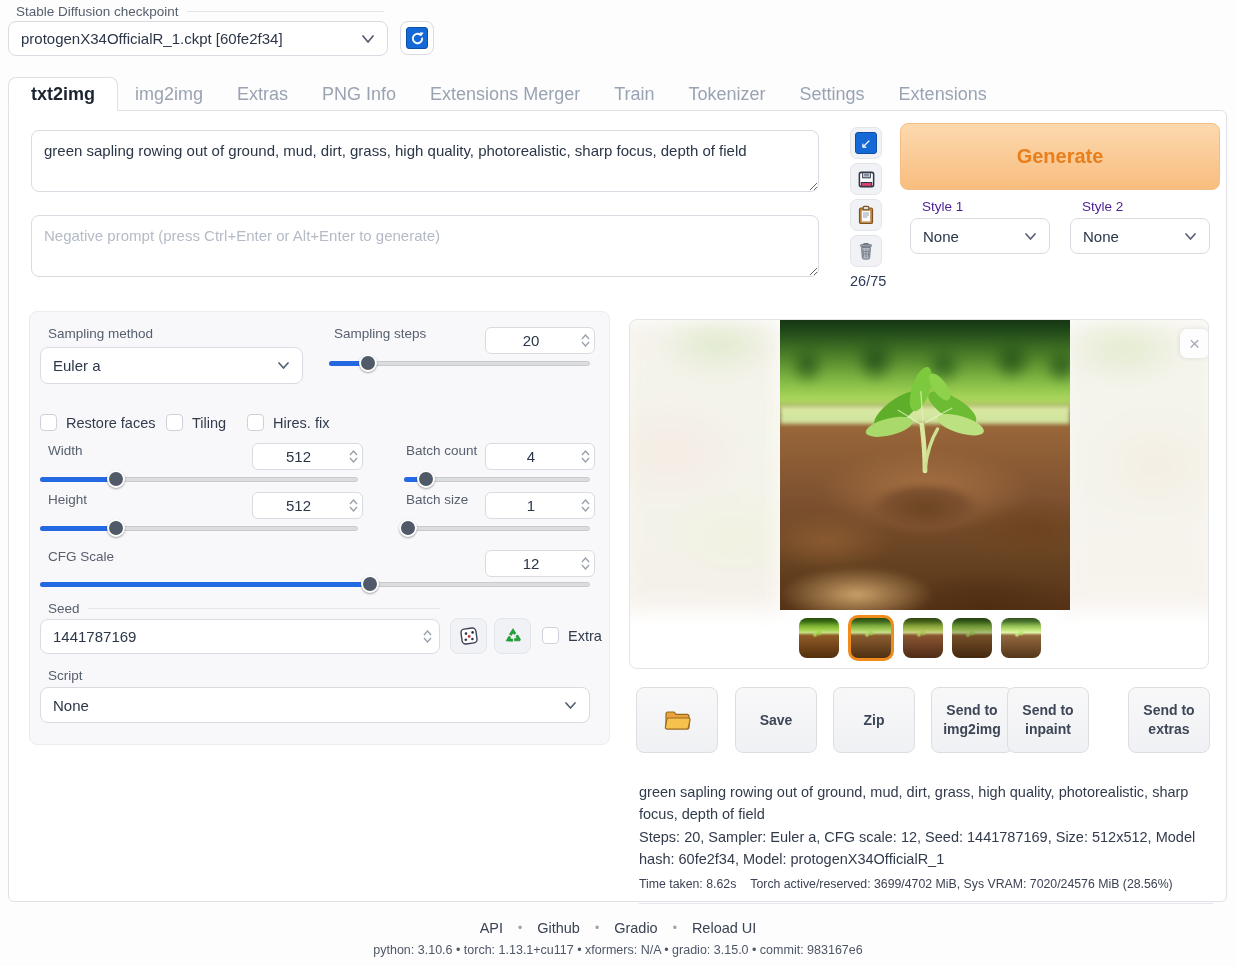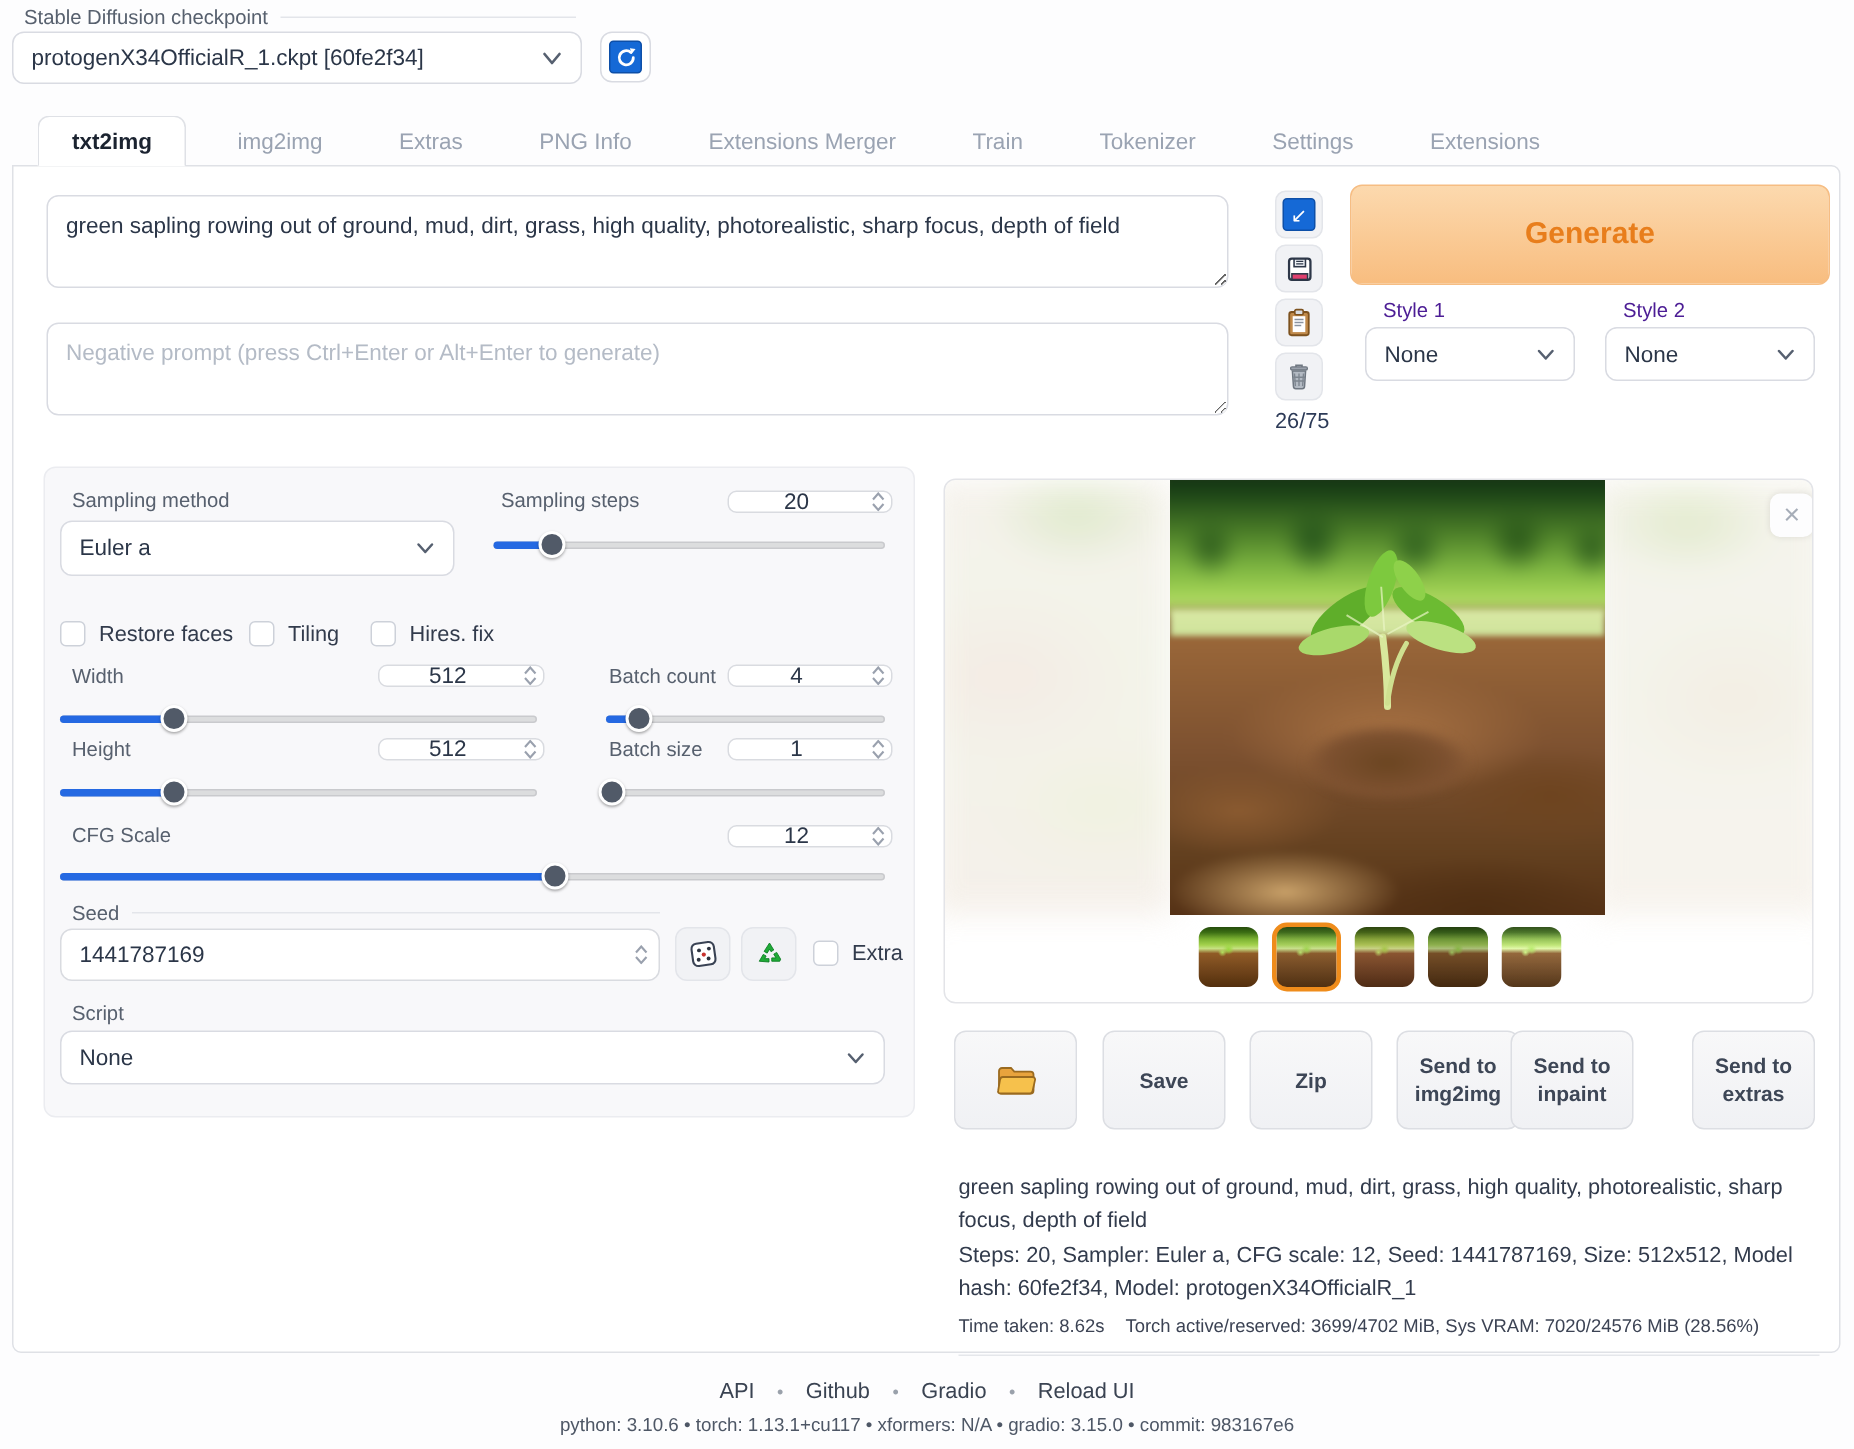--- a/index.html
+++ b/index.html
@@ -12,21 +12,21 @@
   .blk-label::after { content:""; flex:1; border-top:1px solid #e3e5ea; }
   #ckpt-label { position:absolute; left:16px; top:4px; width:368px; }
   .select { background:#fff; border:1px solid #d9dbe2; border-radius:8px; display:flex; align-items:center; justify-content:space-between; padding:0 12px; font-size:15px; color:#2b3648; cursor:pointer; }
   #ckpt-select { position:absolute; left:8px; top:21px; width:380px; height:35px;gap:44px; }
   .chev svg { display:block; }
   #refresh-btn { position:absolute; left:400px; top:21px; width:34px; height:34px; background:#fff; border:1px solid #d9dbe2; border-radius:8px; display:flex; align-items:center; justify-content:center; cursor:pointer; }
   .blue-sq { width:22px; height:22px; background:#1569d6; border:1px solid #0d4fa8; border-radius:3px; display:flex; align-items:center; justify-content:center; color:#fff; }
 
   
   #tabs { position:absolute; left:8px; top:77px; height:34px; display:flex; align-items:stretch; z-index:3; }
-  .tab { font-size:15px; color:#9aa3b2; padding:0 17px; display:flex; align-items:center; cursor:pointer;margin-left:17px; }
+  .tab { font-size:18px; color:#9aa3b2; padding:0 17px; display:flex; align-items:center; cursor:pointer; }
   .tab.active { background:#fff; border:1px solid #dfe1e6; border-bottom:1px solid #fff; border-radius:8px 8px 0 0; color:#1b2330; font-weight:700; padding:0 22px; }
 
   
   #main { position:absolute; left:8px; top:110px; width:1219px; height:792px; background:#fff; border:1px solid #dfe1e6; border-radius:0 6px 6px 6px; z-index:1; }
 
   textarea { position:absolute; border:1px solid #d9dbe2; border-radius:8px; padding:9px 12px; font:15px/1.4 "Liberation Sans", sans-serif; color:#2b3648; background:#fff; outline:none; }
   textarea::placeholder { color:#b4bbc6; }
   #prompt-ta { left:22px; top:19px; width:788px; height:62px; }
   #neg-ta { left:22px; top:104px; width:788px; height:62px; }
 
@@ -38,21 +38,21 @@
 
   .style-label { position:absolute; font-size:13.5px; color:#4c1d95; }
   #style1-label { left:913px; top:88px; } #style2-label { left:1073px; top:88px; }
   #style1-select { position:absolute; left:901px; top:107px; width:140px; height:36px; }
   #style2-select { position:absolute; left:1061px; top:107px; width:140px; height:36px; }
 
   
   #panel { position:absolute; left:20px; top:200px; width:581px; height:434px; background:#f8f8fa; border:1px solid #ebecf0; border-radius:8px; }
   .plabel { position:absolute; font-size:13.5px; color:#57606e; }
   .cbrow-label { font-size:14.5px; color:#323b4c; }
-  .num-wrap { position:absolute; height:15px; background:#fff; border:1px solid #d9dbe0; border-radius:6px; display:flex; align-items:center; }
+  .num-wrap { position:absolute; height:27px; background:#fff; border:1px solid #d9dbe0; border-radius:6px; display:flex; align-items:center; }
   .num-wrap input { flex:1; min-width:0; border:none; outline:none; background:transparent; text-align:center; font:15px "Liberation Sans",sans-serif; color:#2b3648; }
   .spin { width:18px; align-self:stretch; display:flex; flex-direction:column; align-items:center; justify-content:center; gap:1px; cursor:pointer; }
   .slider { position:absolute; height:18px; cursor:pointer; }
   .track { position:absolute; top:7px; left:0; right:0; height:5px; background:#dcddde; border:1px solid #c9cacd; border-radius:3px; }
   .fill { position:absolute; top:7px; left:0; height:5px; background:#2569e2; border-radius:3px 0 0 3px; }
   .thumbd { position:absolute; top:0; width:18px; height:18px; background:#515a68; border:2px solid #fff; border-radius:50%; box-shadow:0 1px 2px rgba(0,0,0,.35); transform:translateX(-9px); }
   .cb { display:inline-block; width:17px; height:17px; border:1.5px solid #cdd1d9; border-radius:4px; background:#fff; cursor:pointer; flex:none; }
   .cb-item { position:absolute; display:flex; align-items:center; gap:9px; }
   #seed-wrap { position:absolute; left:10px; top:307px; width:400px; height:35px; background:#fff; border:1px solid #d9dbe0; border-radius:8px; display:flex; align-items:center; }
   #seed-wrap input { flex:1; min-width:0; border:none; outline:none; font:15px "Liberation Sans",sans-serif; color:#2b3648; padding-left:12px; background:transparent; }

